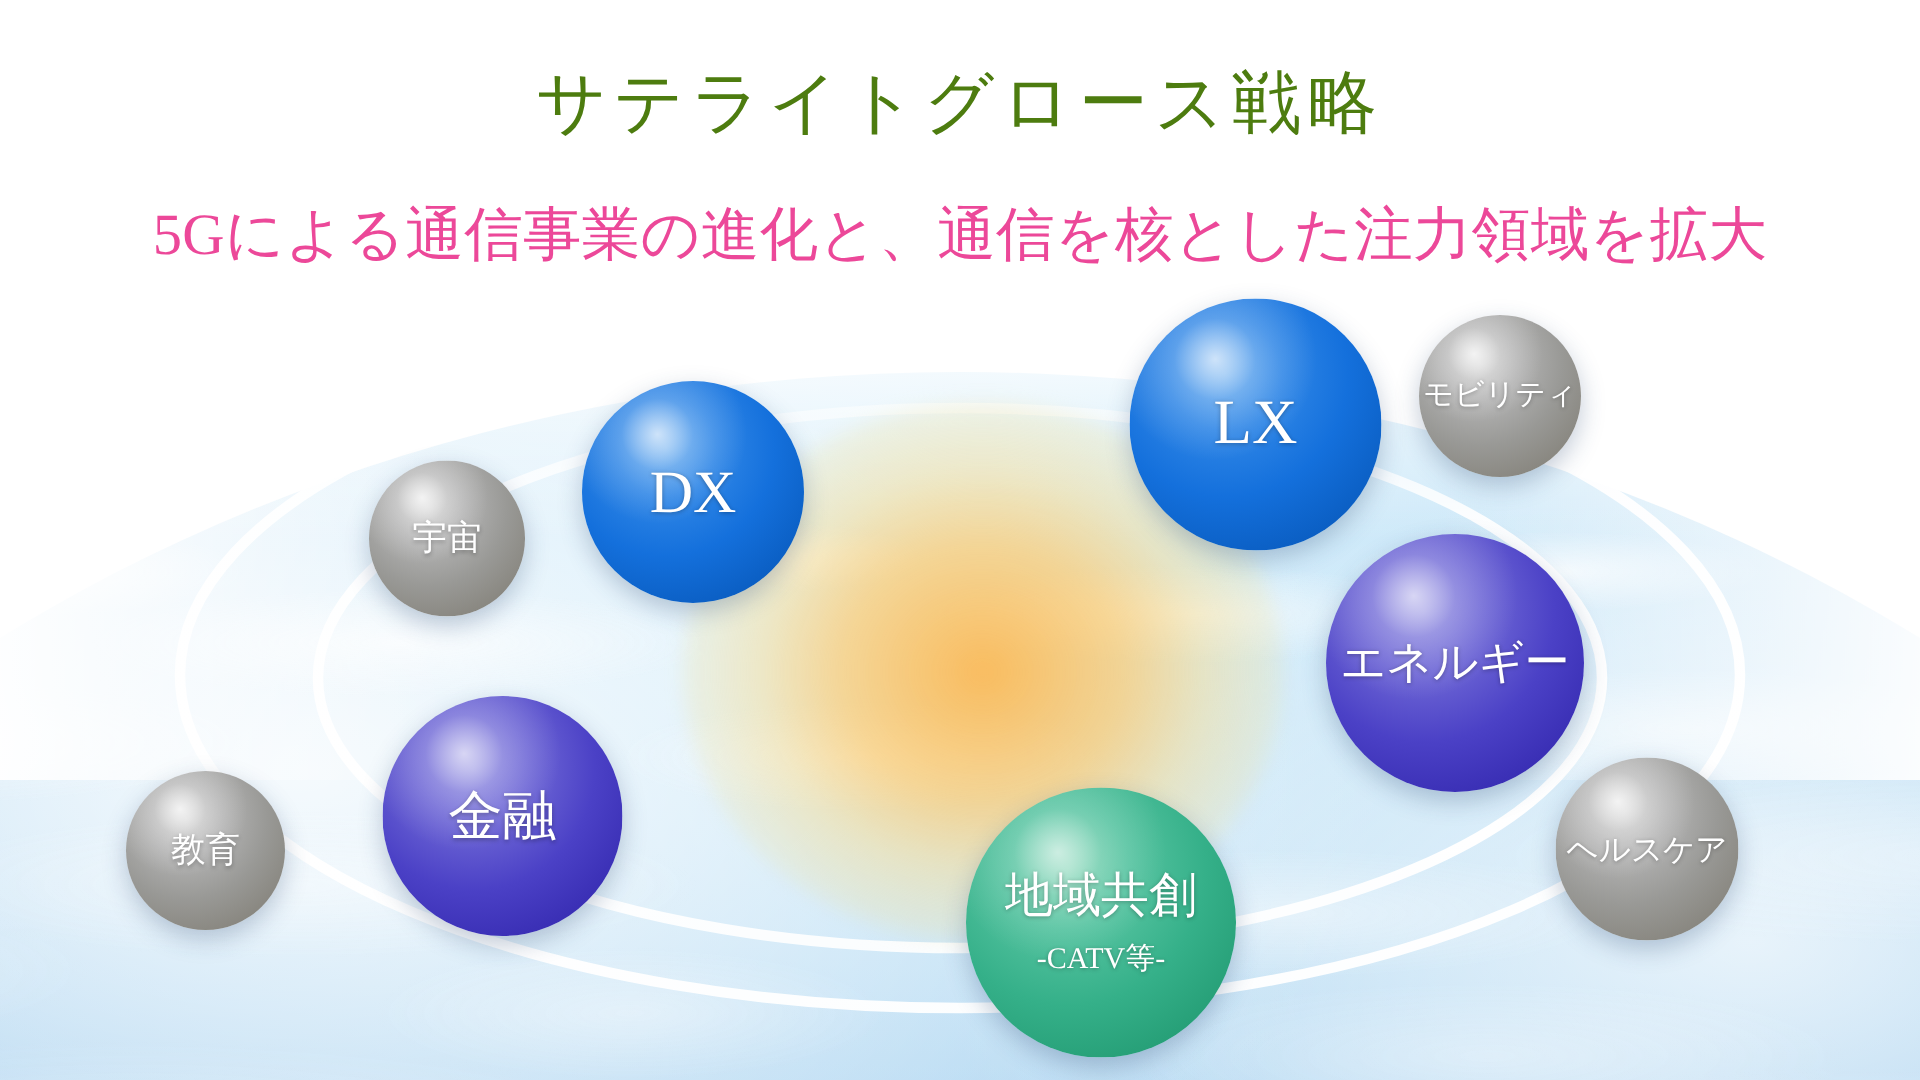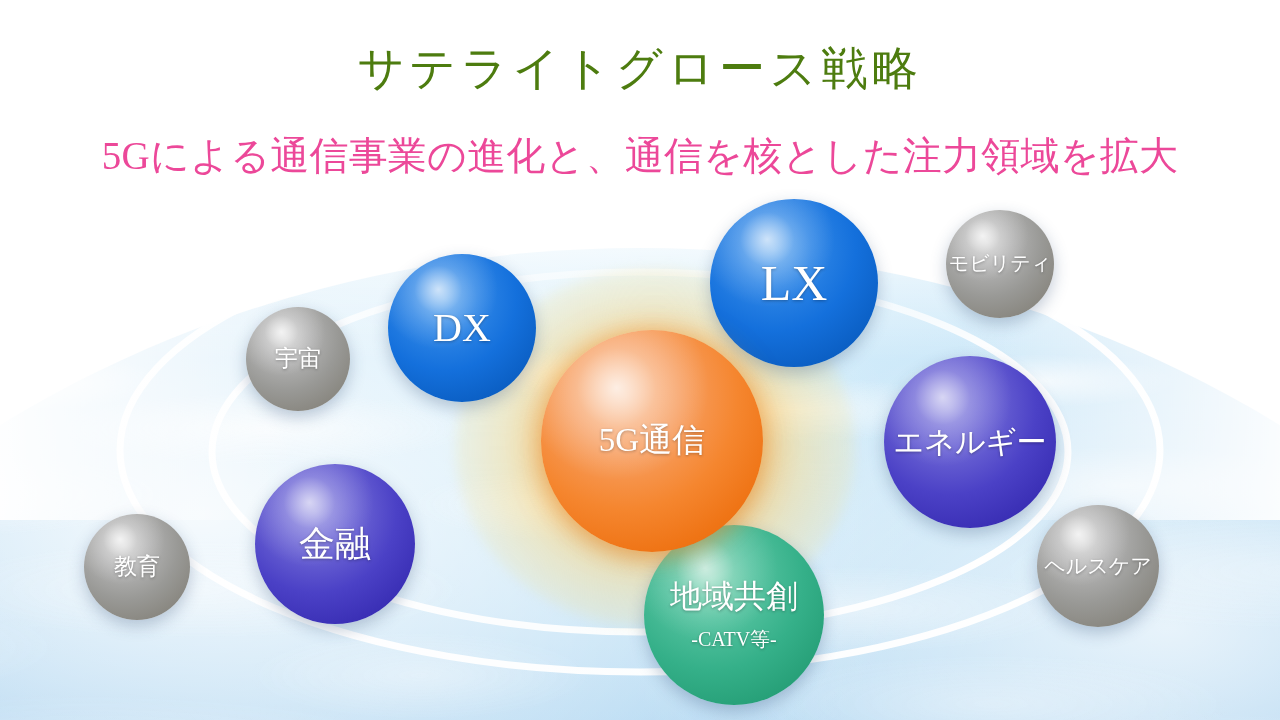--- a/index.html
+++ b/index.html
@@ -189,37 +189,34 @@
   </div>
 
   <div class="sphere s-gray" style="left:1037px;top:505px;width:122px;height:122px;font-size:21px;">
     <span class="lbl">ヘルスケア</span>
   </div>
 
   <div class="sphere s-blue" style="left:388px;top:254px;width:148px;height:148px;font-size:40px;">
     <span class="lbl">DX</span>
   </div>
 
-  <div class="sphere s-blue" style="left:710px;top:199px;width:168px;height:168px;font-size:50px;">
+  <div class="sphere s-blue" style="left:753px;top:199px;width:168px;height:168px;font-size:42px;">
     <span class="lbl">LX</span>
   </div>
 
   <div class="sphere s-purple" style="left:884px;top:356px;width:172px;height:172px;font-size:30px;">
     <span class="lbl">エネルギー</span>
   </div>
 
   <div class="sphere s-purple" style="left:255px;top:464px;width:160px;height:160px;font-size:36px;">
     <span class="lbl">金融</span>
   </div>
 
   <div class="sphere s-green" style="left:644px;top:525px;width:180px;height:180px;font-size:32px;">
     <span class="lbl">地域共創</span>
     <span class="lbl-sub" style="font-size:20px;margin-top:16px;">-CATV等-</span>
   </div>
 
-  <div class="sphere s-core" style="left:541px;top:330px;width:222px;height:222px;font-size:33px;">
-    <span class="lbl">5G通信</span>
-  </div>
 
   <div class="title">サテライトグロース戦略</div>
   <div class="subtitle">5Gによる通信事業の進化と、通信を核とした注力領域を拡大</div>
 
 </div>
 
 </body></html>

